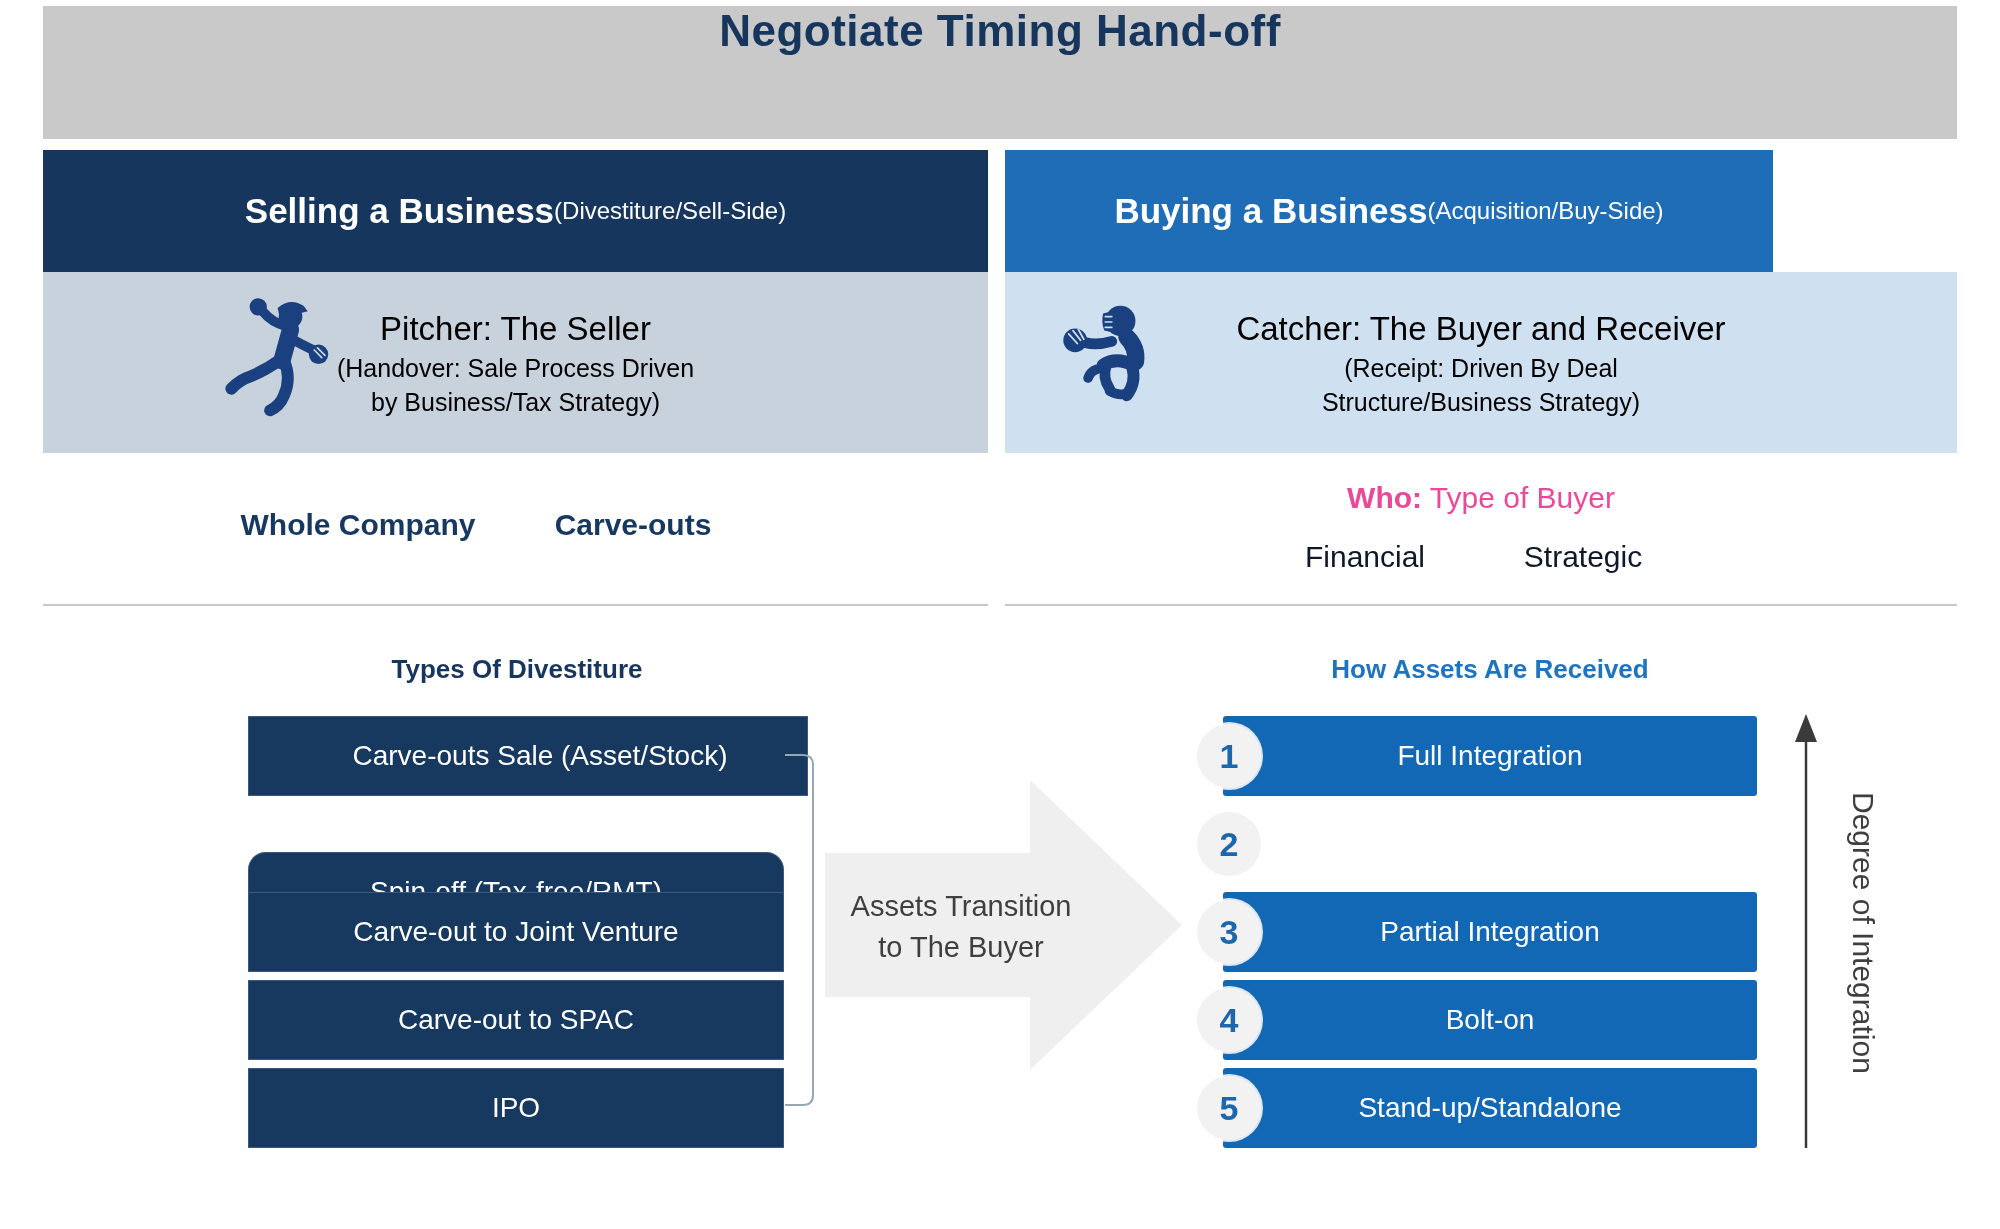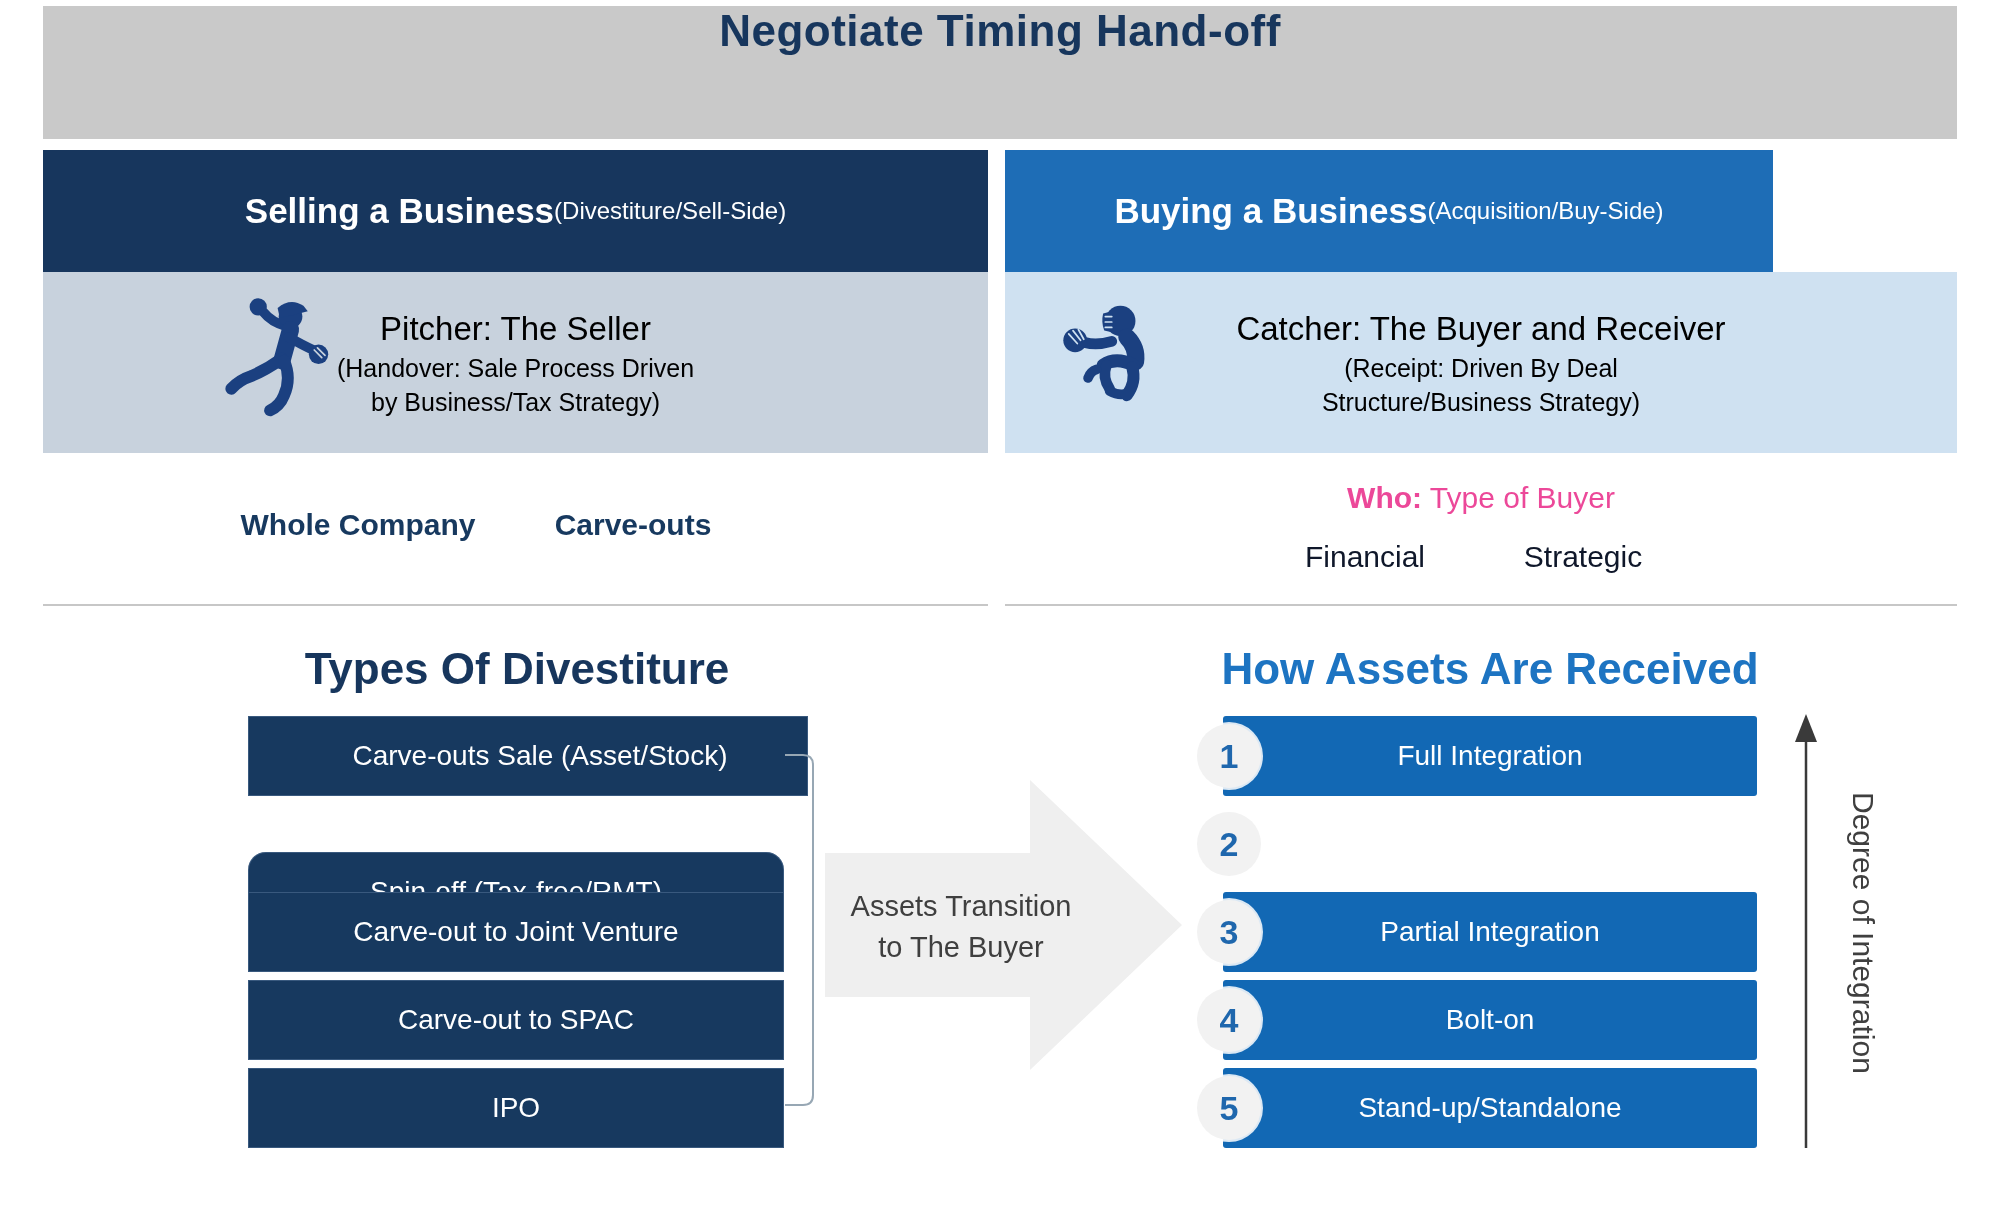--- a/index.html
+++ b/index.html
@@ -40,21 +40,21 @@
   .scope-label{top:508px;font-size:30px;font-weight:600;color:#17395f;transform:translateX(-50%);white-space:nowrap;}
   .who-line{top:481px;left:1481px;transform:translateX(-50%);font-size:30px;color:#ec4899;white-space:nowrap;}
   .who-line .wl{font-weight:bold;}
   .buyer-type{top:540px;font-size:30px;color:#0f172a;transform:translateX(-50%);white-space:nowrap;}
 
   .divider{top:604px;height:2px;background:#c7c7c7;}
   .divider.left{left:43px;width:945px;}
   .divider.right{left:1005px;width:952px;}
 
   
-  .section-heading{top:648px;height:42px;font-size:44px;font-weight:bold;
+  .section-heading{top:648px;height:42px;font-size:26px;font-weight:bold;
     text-align:center;line-height:42px;white-space:nowrap;transform:translateX(-50%);}
   .section-heading.types{left:517px;color:#17365d;}
   .section-heading.how{left:1490px;color:#1d74c2;}
 
   
   .bar{height:80px;display:flex;align-items:center;justify-content:center;
     color:#ffffff;font-size:28px;white-space:nowrap;}
   .bar.sell{left:248px;width:536px;background:#17395f;box-shadow:inset 0 0 0 1px rgba(120,150,185,.35);}
   .bar.buy{left:1223px;width:534px;background:#1268b4;border-radius:3px;}
 

